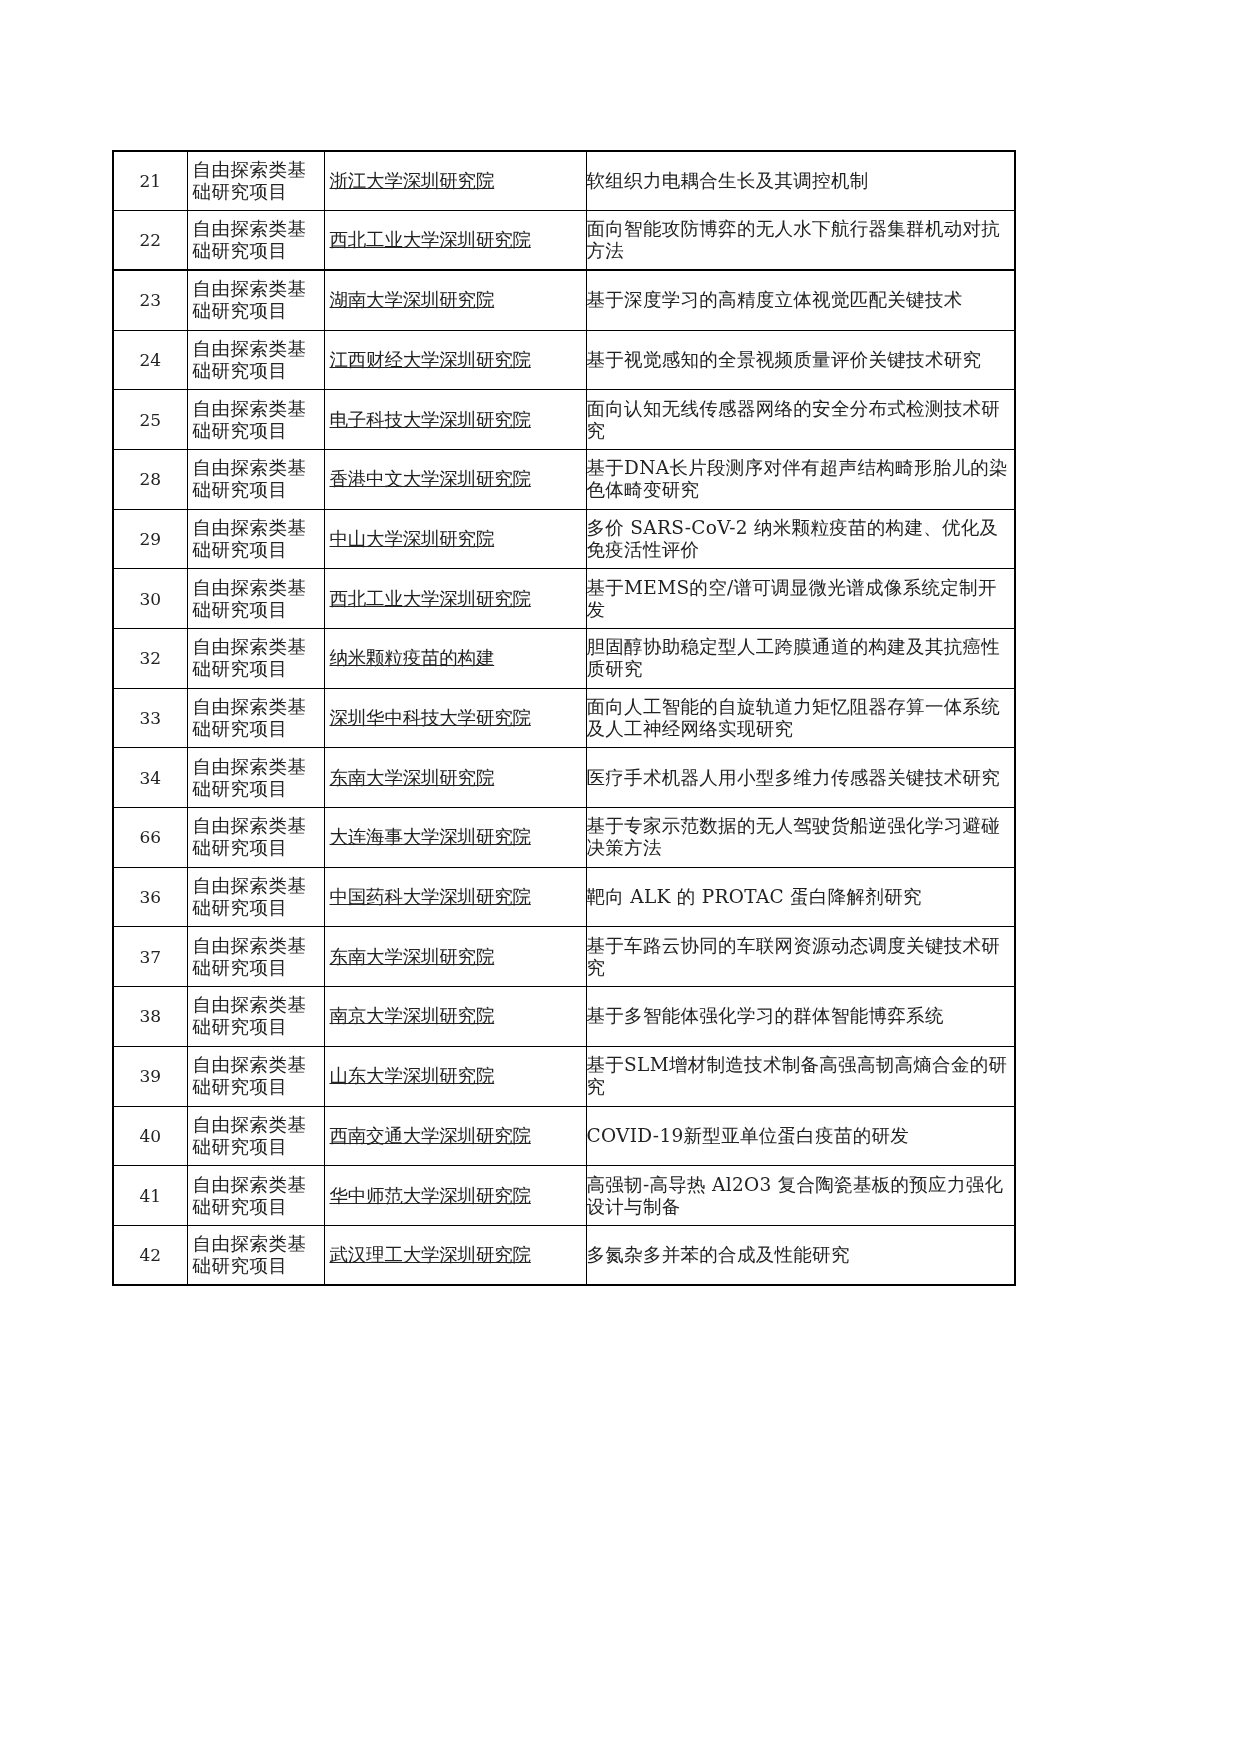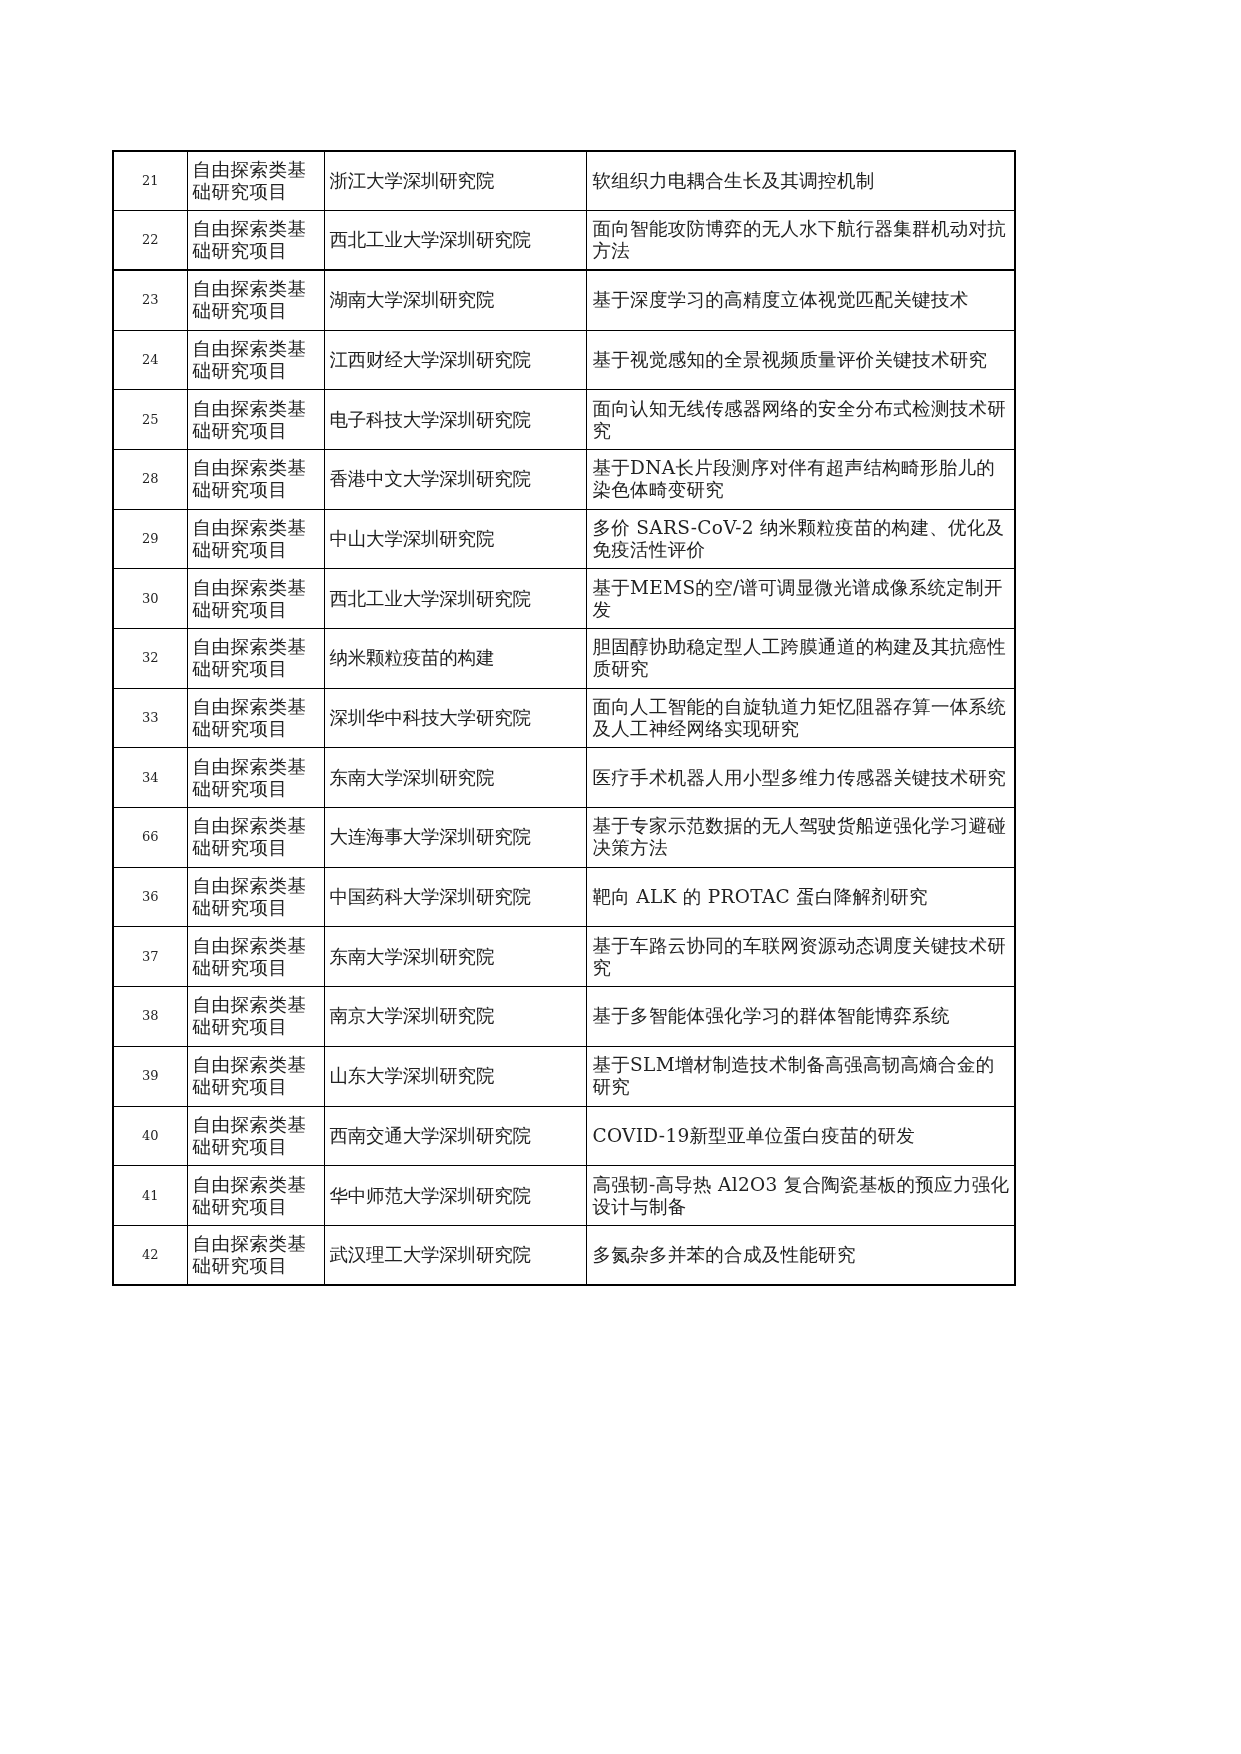--- a/index.html
+++ b/index.html
@@ -36,34 +36,35 @@
       font-size: 18.5px;
       line-height: 22px;
       overflow: hidden;
       box-sizing: border-box;
     }
     .sheet tr.thick-bottom td {
       border-bottom: 2.5px solid #000;
     }
     .sheet td.no {
       text-align: center;
-      font-size: 13px;
+      font-size: 17px;
       font-family: "DejaVu Serif", "Liberation Serif", serif;
     }
     .sheet td.type {
       padding-left: 5px;
       padding-right: 2px;
       letter-spacing: 0.5px;
     }
     .sheet td.org {
       padding-left: 5px;
       letter-spacing: -0.2px;
+      text-decoration: underline;
     }
     .sheet td.title {
-      padding-left: 6px;
+      padding-left: 0;
       padding-right: 4px;
       letter-spacing: 0.3px;
     }
   </style>
 </head>
 <body>
 
 <table class="sheet">
   <colgroup>
     <col class="c-no">

